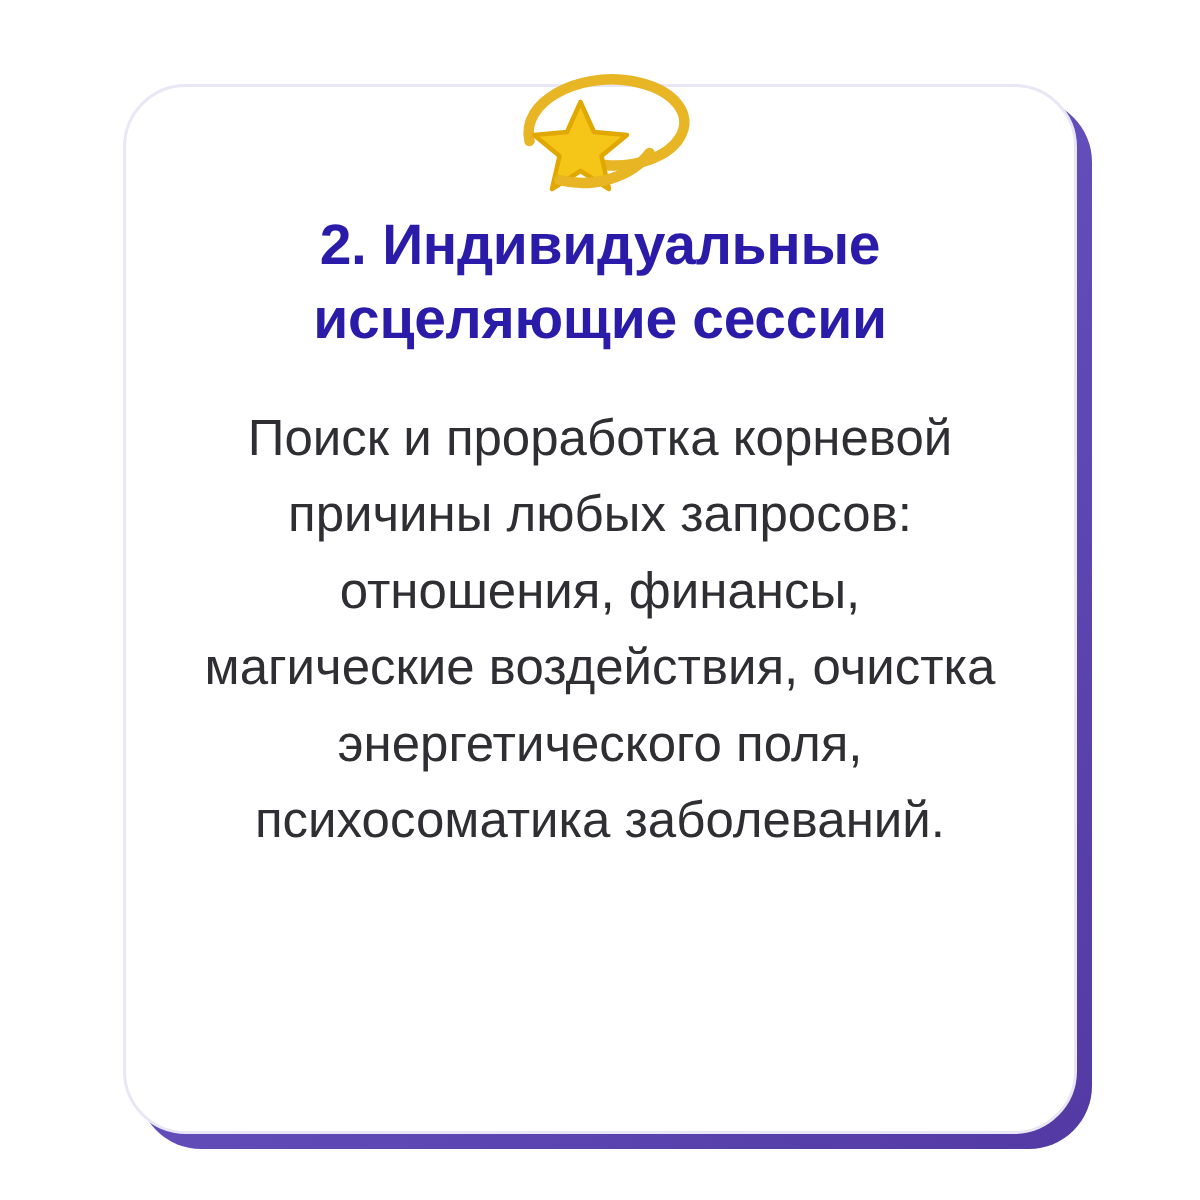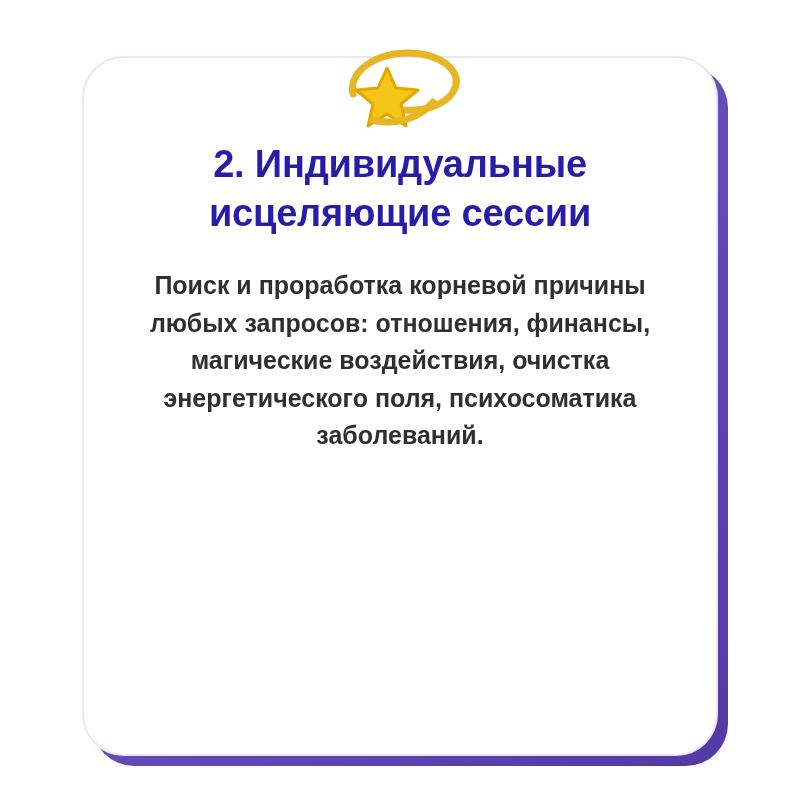--- a/index.html
+++ b/index.html
@@ -59,23 +59,23 @@
     color: #2a1ba8;
     font-size: 38px;
     line-height: 1.28;
     font-weight: bold;
     letter-spacing: -0.2px;
     margin: 0 18px 30px 18px;
   }
 
   .body-text {
     color: #2f2f33;
-    font-size: 25px;
+    font-size: 34px;
     line-height: 1.5;
-    font-weight: bold;
+    font-weight: normal;
     margin: 0 4px;
   }
 
   
   .star-deco {
     position: absolute;
     left: 50%;
     top: -18px;
     transform: translateX(-50%);
     width: 150px;

